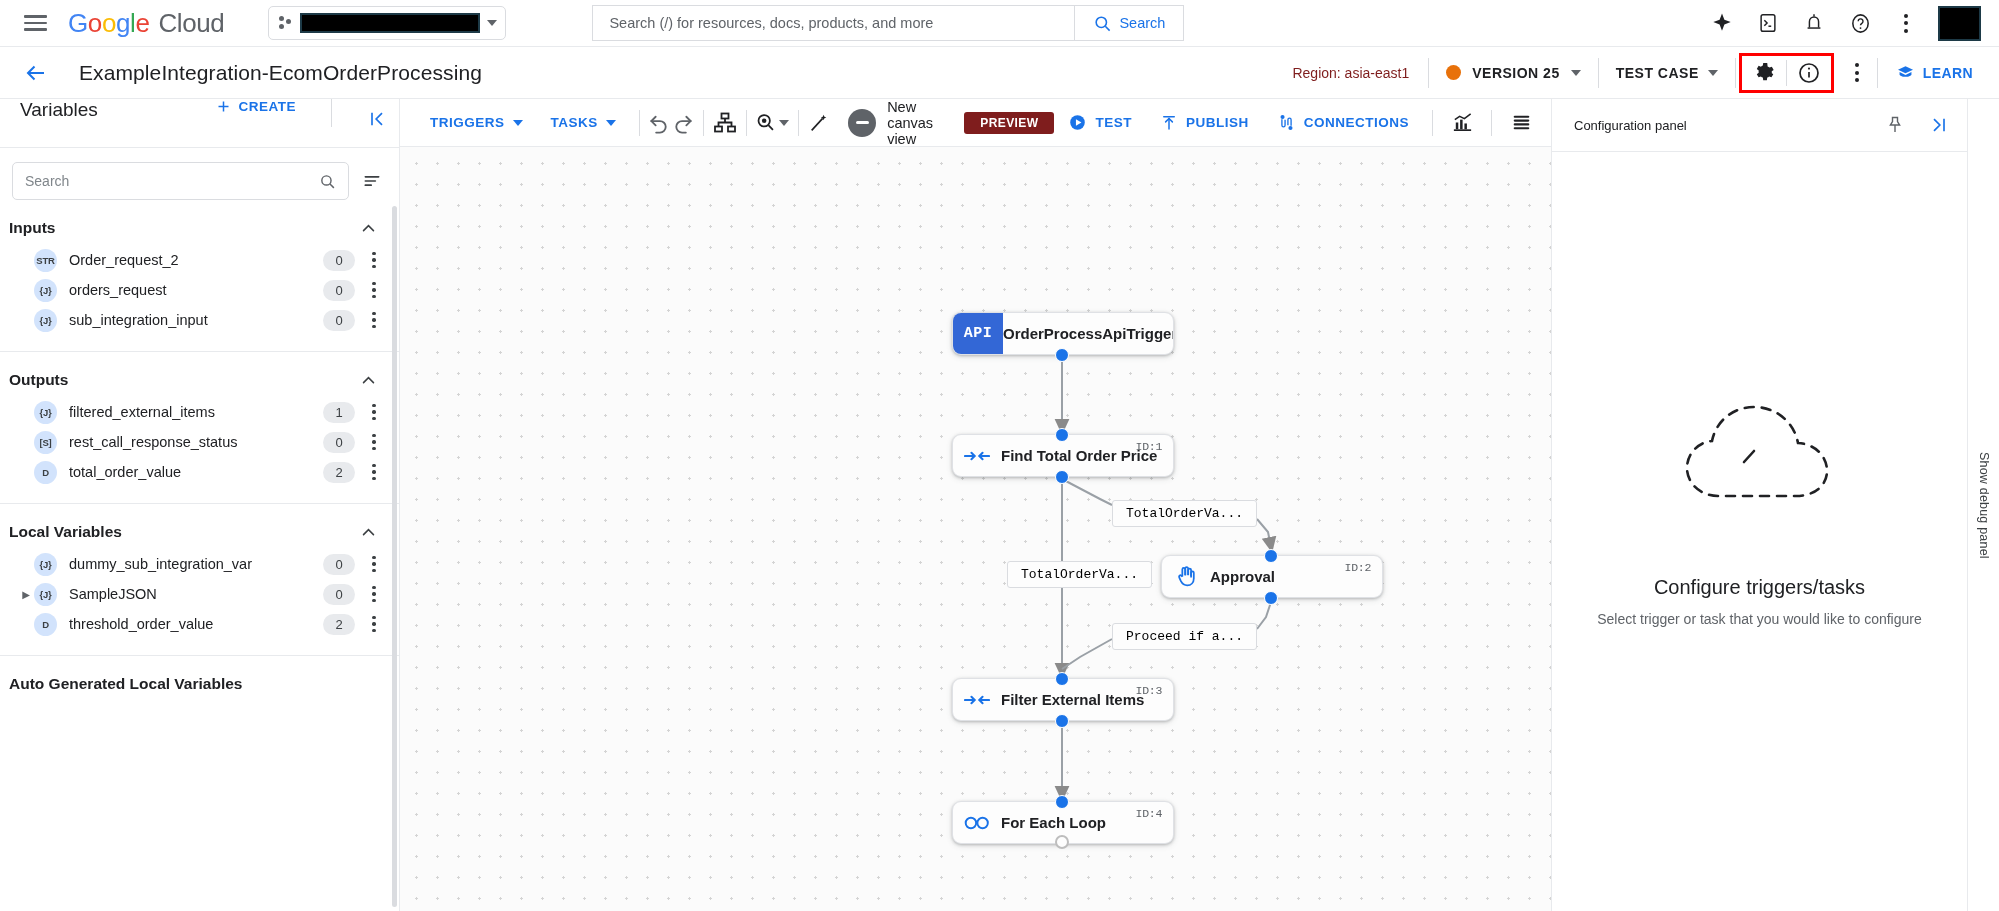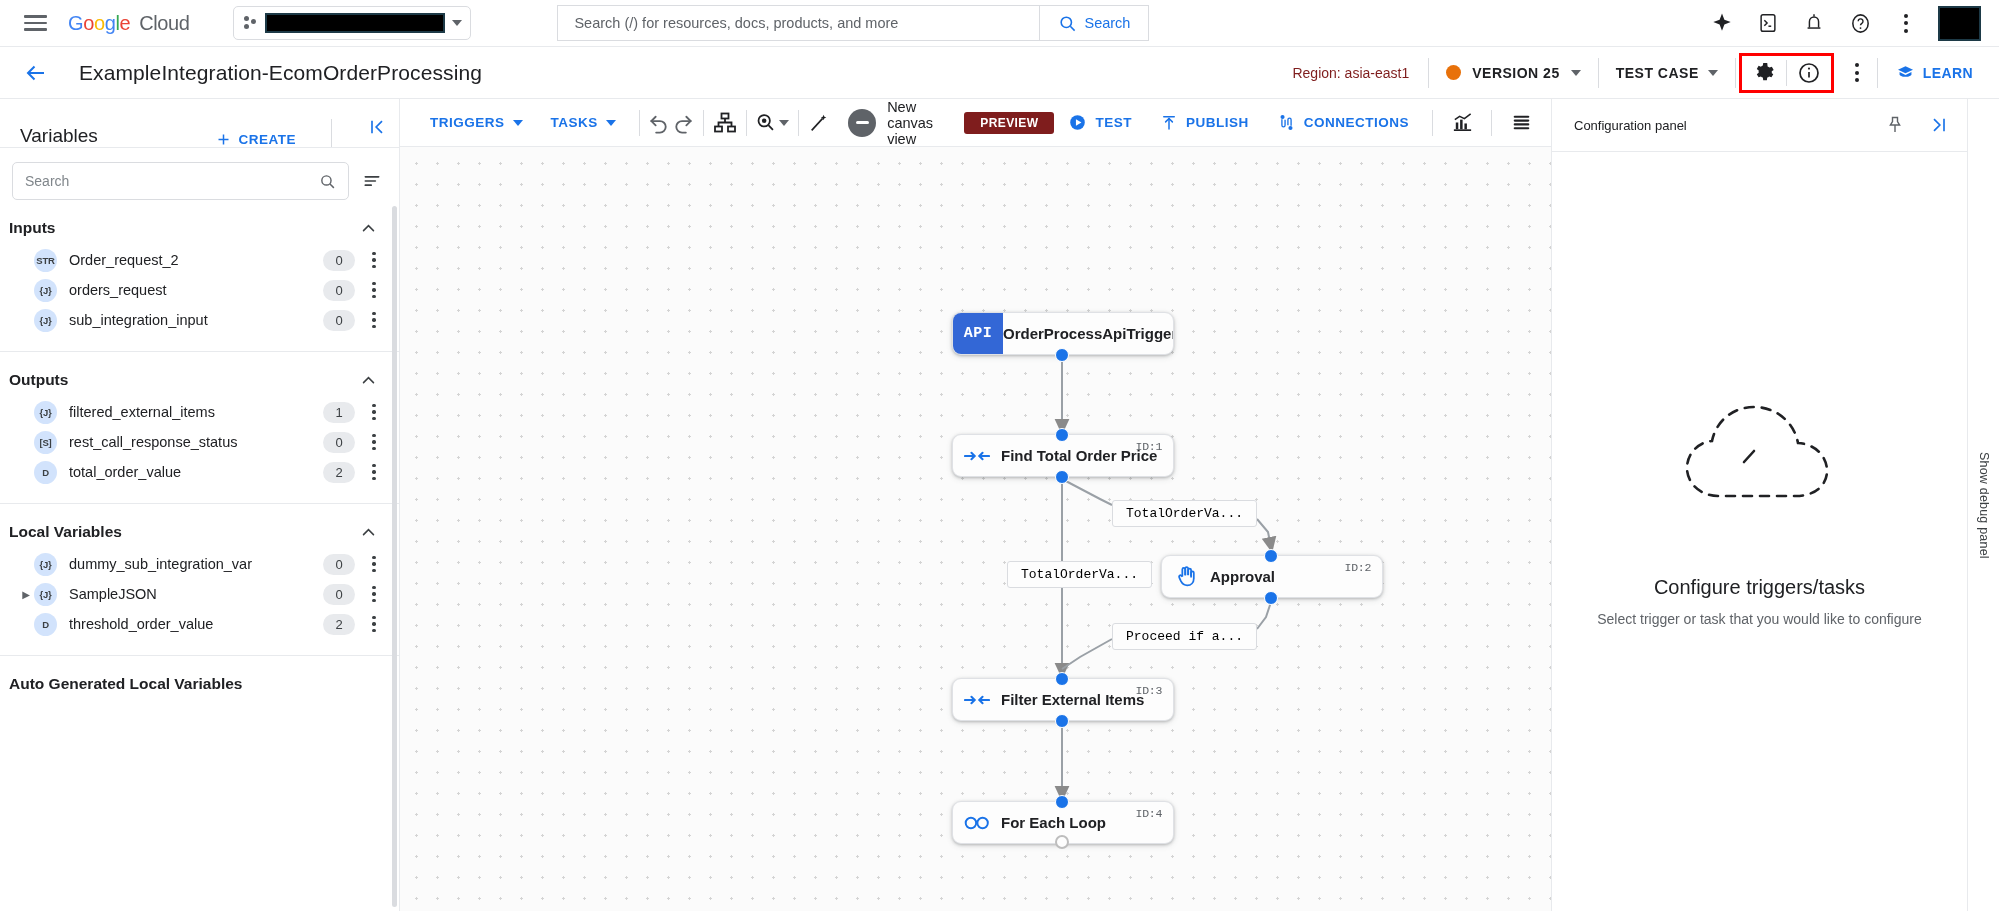--- a/index.html
+++ b/index.html
@@ -15,21 +15,21 @@
   
   .topbar {
     height: 47px; min-height: 47px;
     display: flex; align-items: center;
     border-bottom: 1px solid #e8eaed;
     background: #fff;
     padding: 0 18px 0 14px;
   }
   .hamburger { width: 42px; height: 42px; display: flex; flex-direction: column; justify-content: center; align-items: center; gap: 4px; cursor: pointer; }
   .hamburger span { display:block; width: 23px; height: 2.5px; background: #5f6368; border-radius: 1px; }
-  .brand { display: flex; align-items: baseline; margin-left: 12px; font-size: 20px; letter-spacing: -0.4px; }
+  .brand { display: flex; align-items: baseline; margin-left: 12px; font-size: 26px; letter-spacing: -0.4px; }
   .brand .g1 { color:#4285F4; } .brand .o1 { color:#EA4335; } .brand .o2 { color:#FBBC05; }
   .brand .g2 { color:#4285F4; } .brand .l1 { color:#34A853; } .brand .e1 { color:#EA4335; }
   .brand .cloud { color:#5f6368; margin-left: 9px; font-weight: 400; }
 
   .project-chip {
     margin-left: 44px; width: 238px; height: 34px;
     border: 1px solid #dadce0; border-radius: 5px;
     display: flex; align-items: center; padding: 0 8px 0 10px; gap: 7px; cursor: pointer;
   }
   .proj-dots { width: 14px; height: 16px; position: relative; flex: 0 0 auto; }
@@ -80,21 +80,21 @@
   }
   .hl-group .ticon { width: 44px; height: 36px; border-radius:0; }
   .hl-sep { width:1px; height:26px; background:#dadce0; }
   .learn-btn { display:flex; align-items:center; gap:8px; padding: 0 14px 0 18px; color:#1a73e8; font-size:14px; font-weight:700; letter-spacing:.4px; cursor:pointer; }
 
   
   .body { flex: 1; display: flex; min-height: 0; }
 
   
   .varpanel { width: 400px; min-width:400px; background:#fff; border-right:1px solid #e8eaed; display:flex; flex-direction:column; }
-  .varhead { height: 48px; display:flex; align-items:flex-end; padding: 0 2px 0 20px; gap: 19px; }
+  .varhead { height: 48px; display:flex; align-items:flex-start; padding: 0 2px 0 20px; gap: 19px; }
   .varhead h2 { font-size: 19px; font-weight:400; color:#202124; }
   .create-btn { margin-left:auto; display:flex; align-items:center; gap:7px; color:#1a73e8; font-size:13.5px; font-weight:700; letter-spacing:.5px; cursor:pointer; padding: 0 10px; }
   .vh-sep { width:1px; height:28px; background:#dadce0; margin: 0 6px; }
   .collapse-icon { width: 40px; height:40px; display:flex;align-items:center;justify-content:center; color:#1a73e8; cursor:pointer; }
   .varbody { flex:1; overflow:hidden; border-top:1px solid #e8eaed; padding-top: 14px; position:relative; }
   .searchrow { display:flex; align-items:center; padding: 0 14px 0 12px; gap: 10px; }
   .varsearch { flex:1; height: 38px; border:1px solid #dadce0; border-radius: 5px; display:flex; align-items:center; padding: 0 12px; }
   .varsearch input { flex:1; border:none; outline:none; font-size:14px; font-family:inherit; color:#202124; background:transparent; }
   .varsearch input::placeholder{ color:#80868b; }
   .sort-icon { width: 26px; height:26px; display:flex;align-items:center;justify-content:center; cursor:pointer; }

